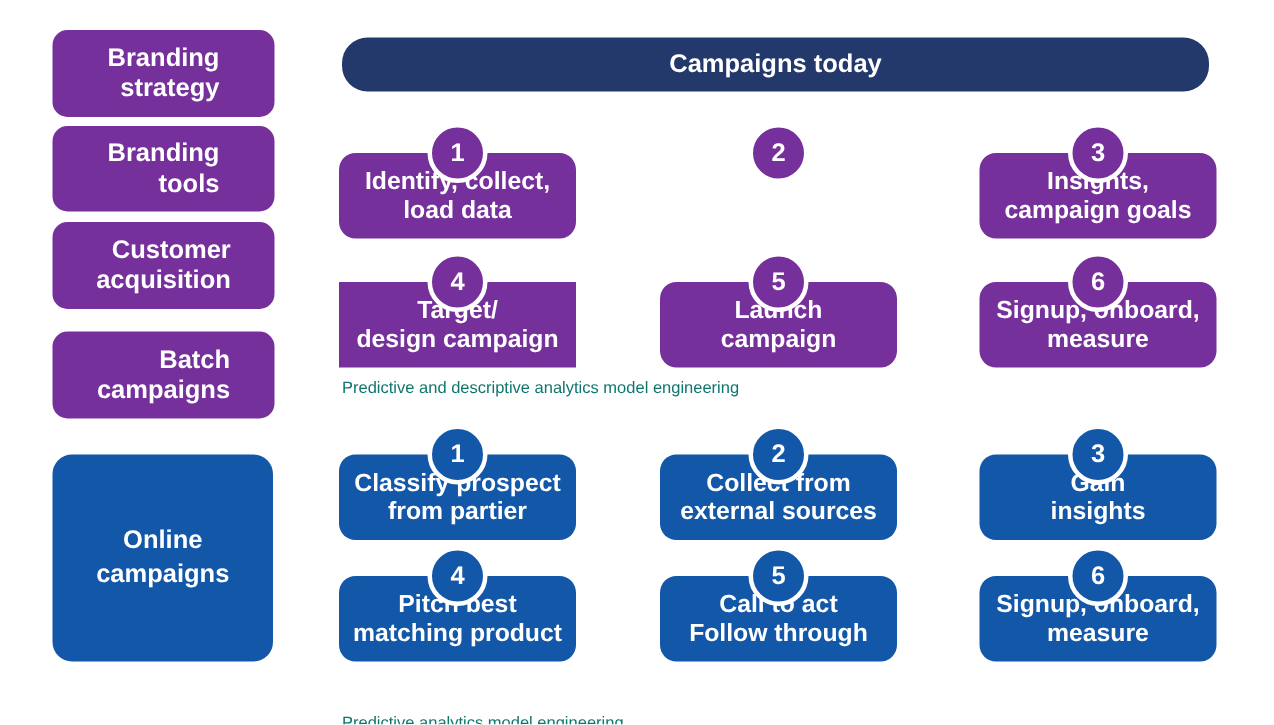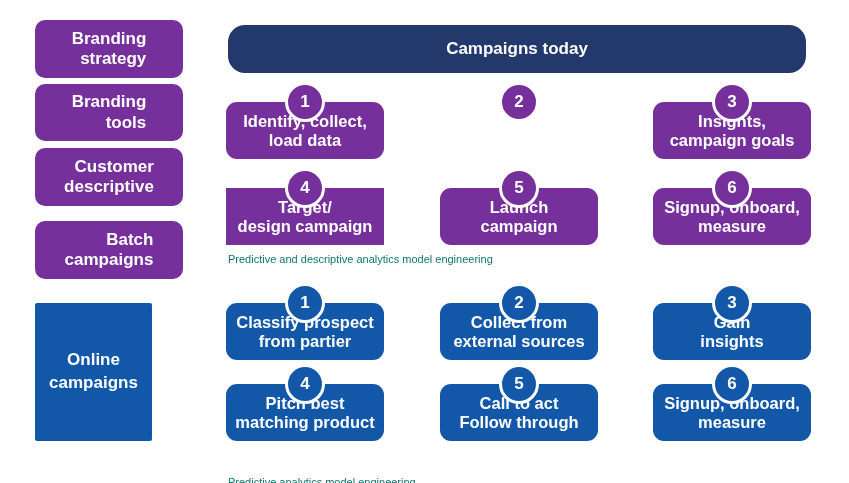--- a/index.html
+++ b/index.html
@@ -14,29 +14,29 @@
     display:flex;align-items:center;justify-content:center;
     text-align:right;font-weight:bold;font-size:17px;line-height:1.18;
     white-space:pre-line;
   }
   .side-box.s1{top:20px}
   .side-box.s2{top:84px;height:57px}
   .side-box.s3{top:148px}
   .side-box.s4{top:221px}
   
   .online-box{
-    position:absolute;left:35px;top:303px;width:117px;height:138px;
-    background:#1358A8;color:#fff;border-radius:2px;
+    position:absolute;left:35px;top:303px;width:147px;height:138px;
+    background:#1358A8;color:#fff;border-radius:13px;
     display:flex;align-items:center;justify-content:center;
     text-align:center;font-weight:bold;font-size:17px;line-height:1.35;
     white-space:pre-line;
   }
   
   .header-bar{
-    position:absolute;left:228px;top:25px;width:578px;height:48px;
+    position:absolute;left:228px;top:25px;width:578px;height:36px;
     background:#24396B;border-radius:17px;color:#fff;
     display:flex;align-items:center;justify-content:center;
     font-weight:bold;font-size:17px;
   }
   
   .cell{position:absolute;width:158px;height:78px;}
   .badge{
     position:absolute;top:0;left:50%;transform:translateX(-50%);
     width:40px;height:40px;border-radius:50%;
     border:3px solid #ffffff;box-sizing:border-box;
@@ -66,21 +66,21 @@
 </head>
 <body>
 
 <div class="canvas">
 
   <div class="side-box s1">Branding
 strategy</div>
   <div class="side-box s2">Branding
 tools</div>
   <div class="side-box s3">Customer
-descriptive</div>
+acquisition</div>
   <div class="side-box s4">Batch
 campaigns</div>
   <div class="online-box">Online
 campaigns</div>
 
   <div class="header-bar">Campaigns today</div>
 
   <div class="cell purple c1 pr1">
     <div class="badge">1</div>
     <div class="stepbox">Identify, collect,

